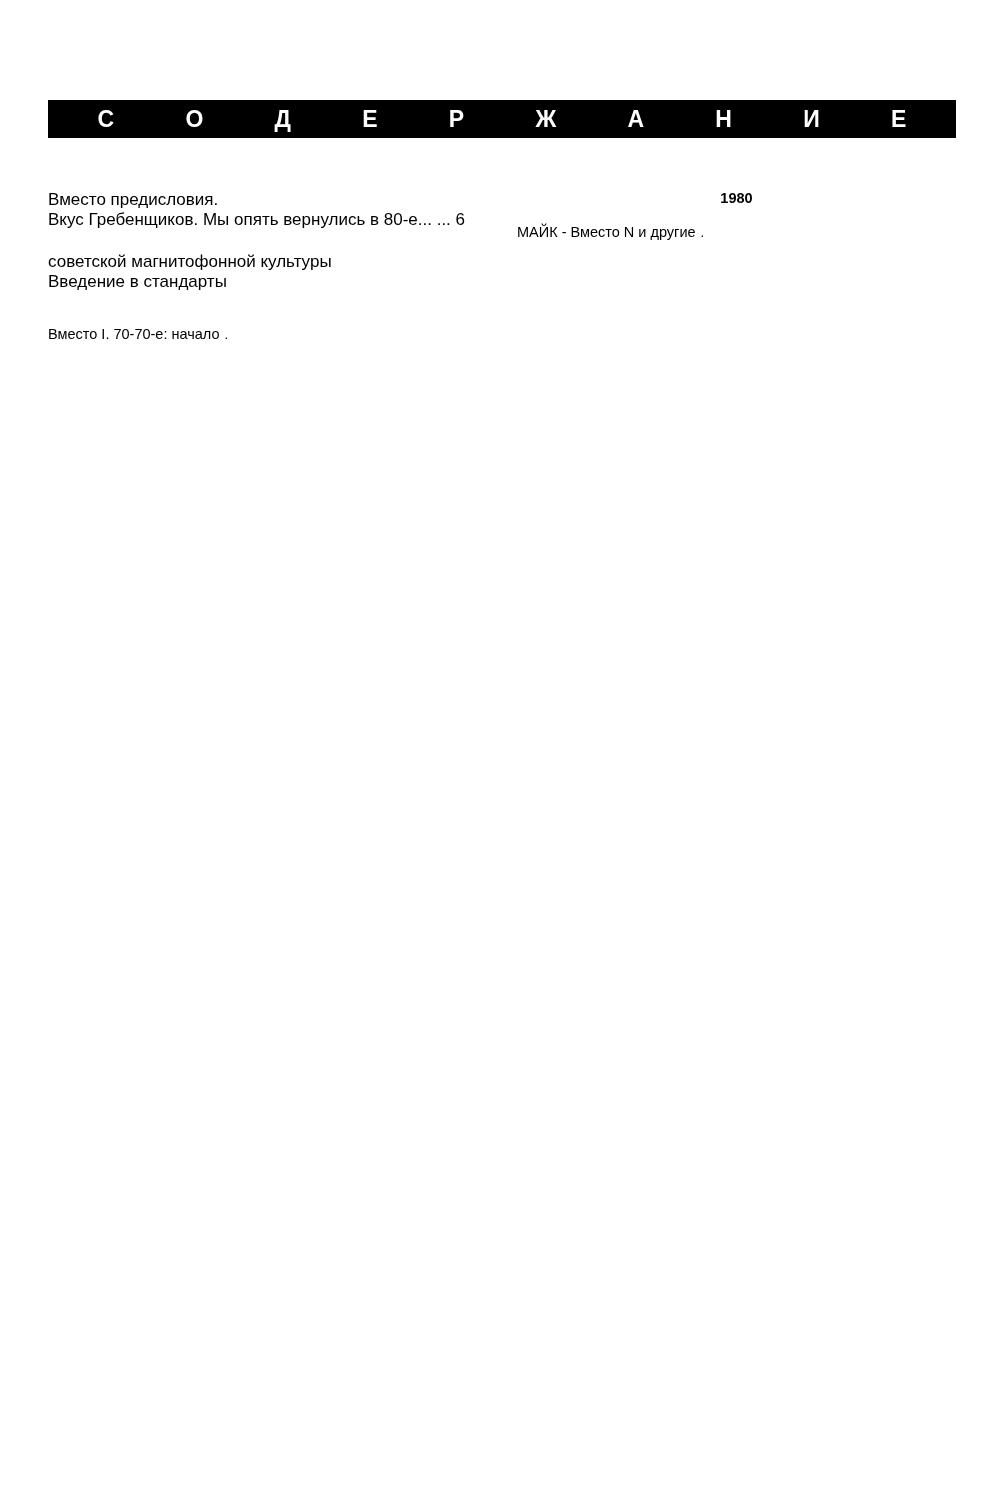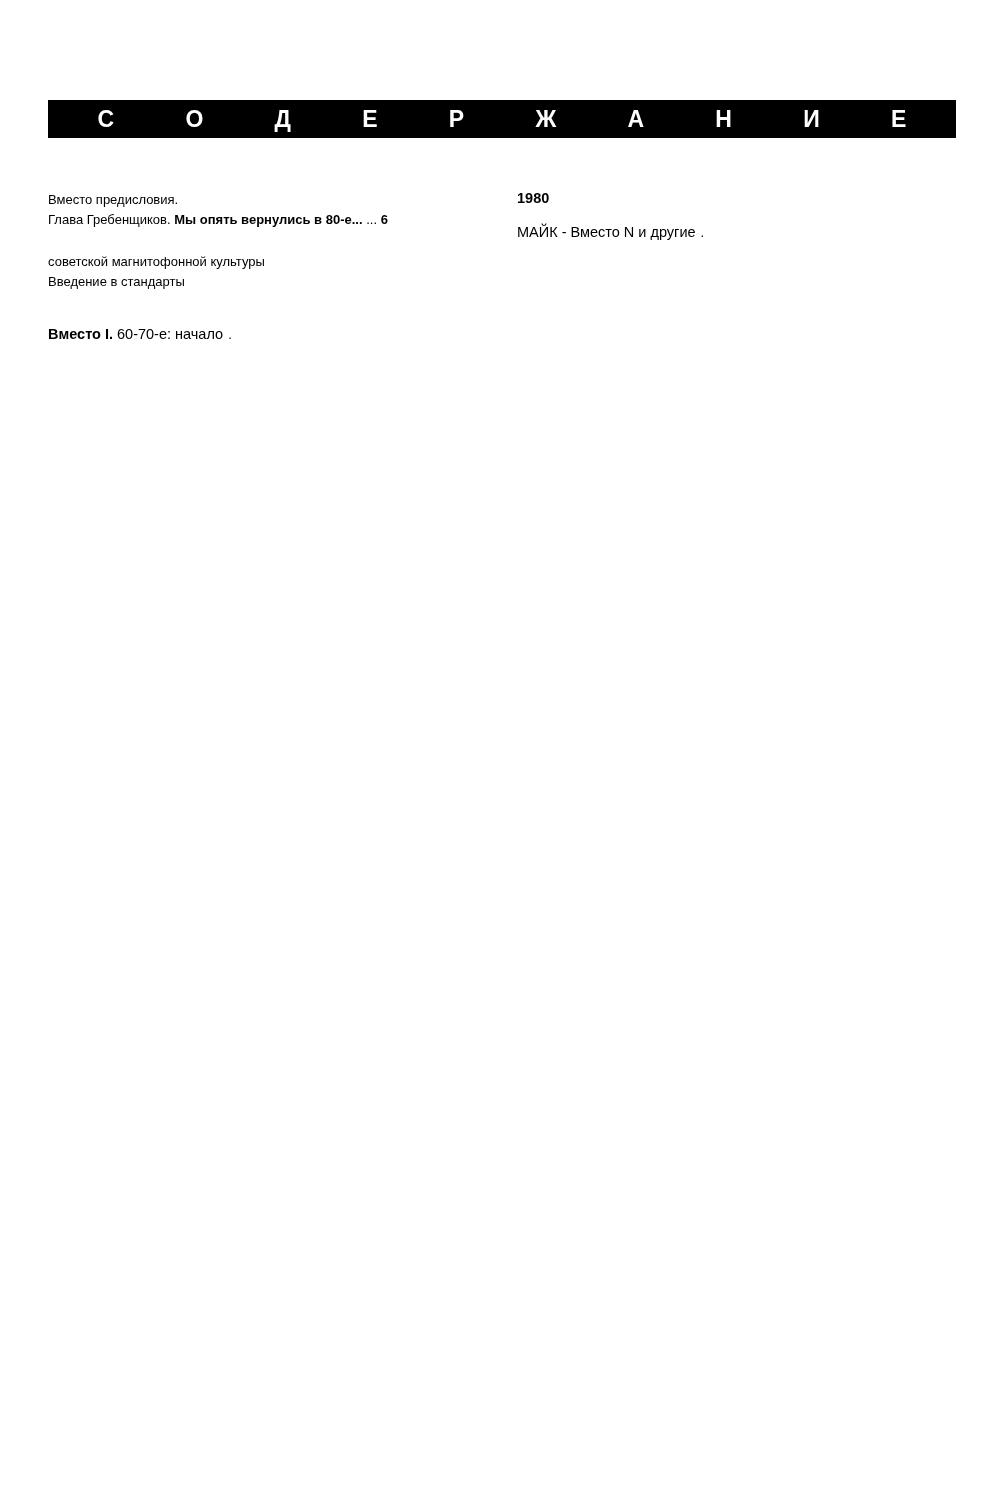--- a/index.html
+++ b/index.html
@@ -53,34 +53,34 @@
   }
   .col {
     width: 439px;
   }
   .col-right {
     width: 439px;
   }
   
   .blk {
     margin-bottom: 14px;
-    font-size: 13px;
+    font-size: 17px;
     line-height: 20px;
   }
   .line {
     white-space: nowrap;
   }
-  .b { font-weight: bold; }
+  .b { font-weight: normal; }
   .section-year {
     font-weight: bold;
     font-size: 14.5px;
     margin-top: 22px;
     margin-bottom: 14px;
   }
-  .first-year { margin-top: 0; }
+  .first-year { margin-top: 0; text-align: center; }
 
   
   .entry {
     display: flex;
     align-items: baseline;
     font-size: 14.5px;
     line-height: 25px;
     white-space: nowrap;
     overflow: hidden;
   }
@@ -124,33 +124,33 @@
       <span class="ch">И</span>
       <span class="ch">Е</span>
     </div>
 
   <div class="columns">
 
     <div class="col">
 
       <div class="blk">
         <div class="line">Вместо предисловия.</div>
-        <div class="line"><span>Глава Гребенщиков. </span><span class="b">Мы опять вернулись в 80-е...</span><span> ... </span><span class="b">6</span></div>
+        <div class="line"><span>Вкус Гребенщиков. </span><span class="b">Мы опять вернулись в 80-е...</span><span> ... </span><span class="b">6</span></div>
       </div>
 
       <div class="blk" style="margin-top:22px;">
         <div class="line">советской магнитофонной культуры</div>
         <div class="line">Введение в стандарты</div>
       </div>
 
       <div class="spacer-lg"></div>
 
       <div id="left-chapters">
           <div class="entry chapter-entry">
-            <span class="label"><span class="b">Вместо I.</span><span> 60-70-е: начало</span></span>
+            <span class="label"><span class="b">Вместо I.</span><span> 70-70-е: начало</span></span>
             <span class="dots">........................................................................................................................</span>
             <span class="page">8</span>
           </div>
         </div>
 
     </div>
 
     <div class="col-right">
       <div id="right-years">
           <div class="section-year first-year">1980</div>

